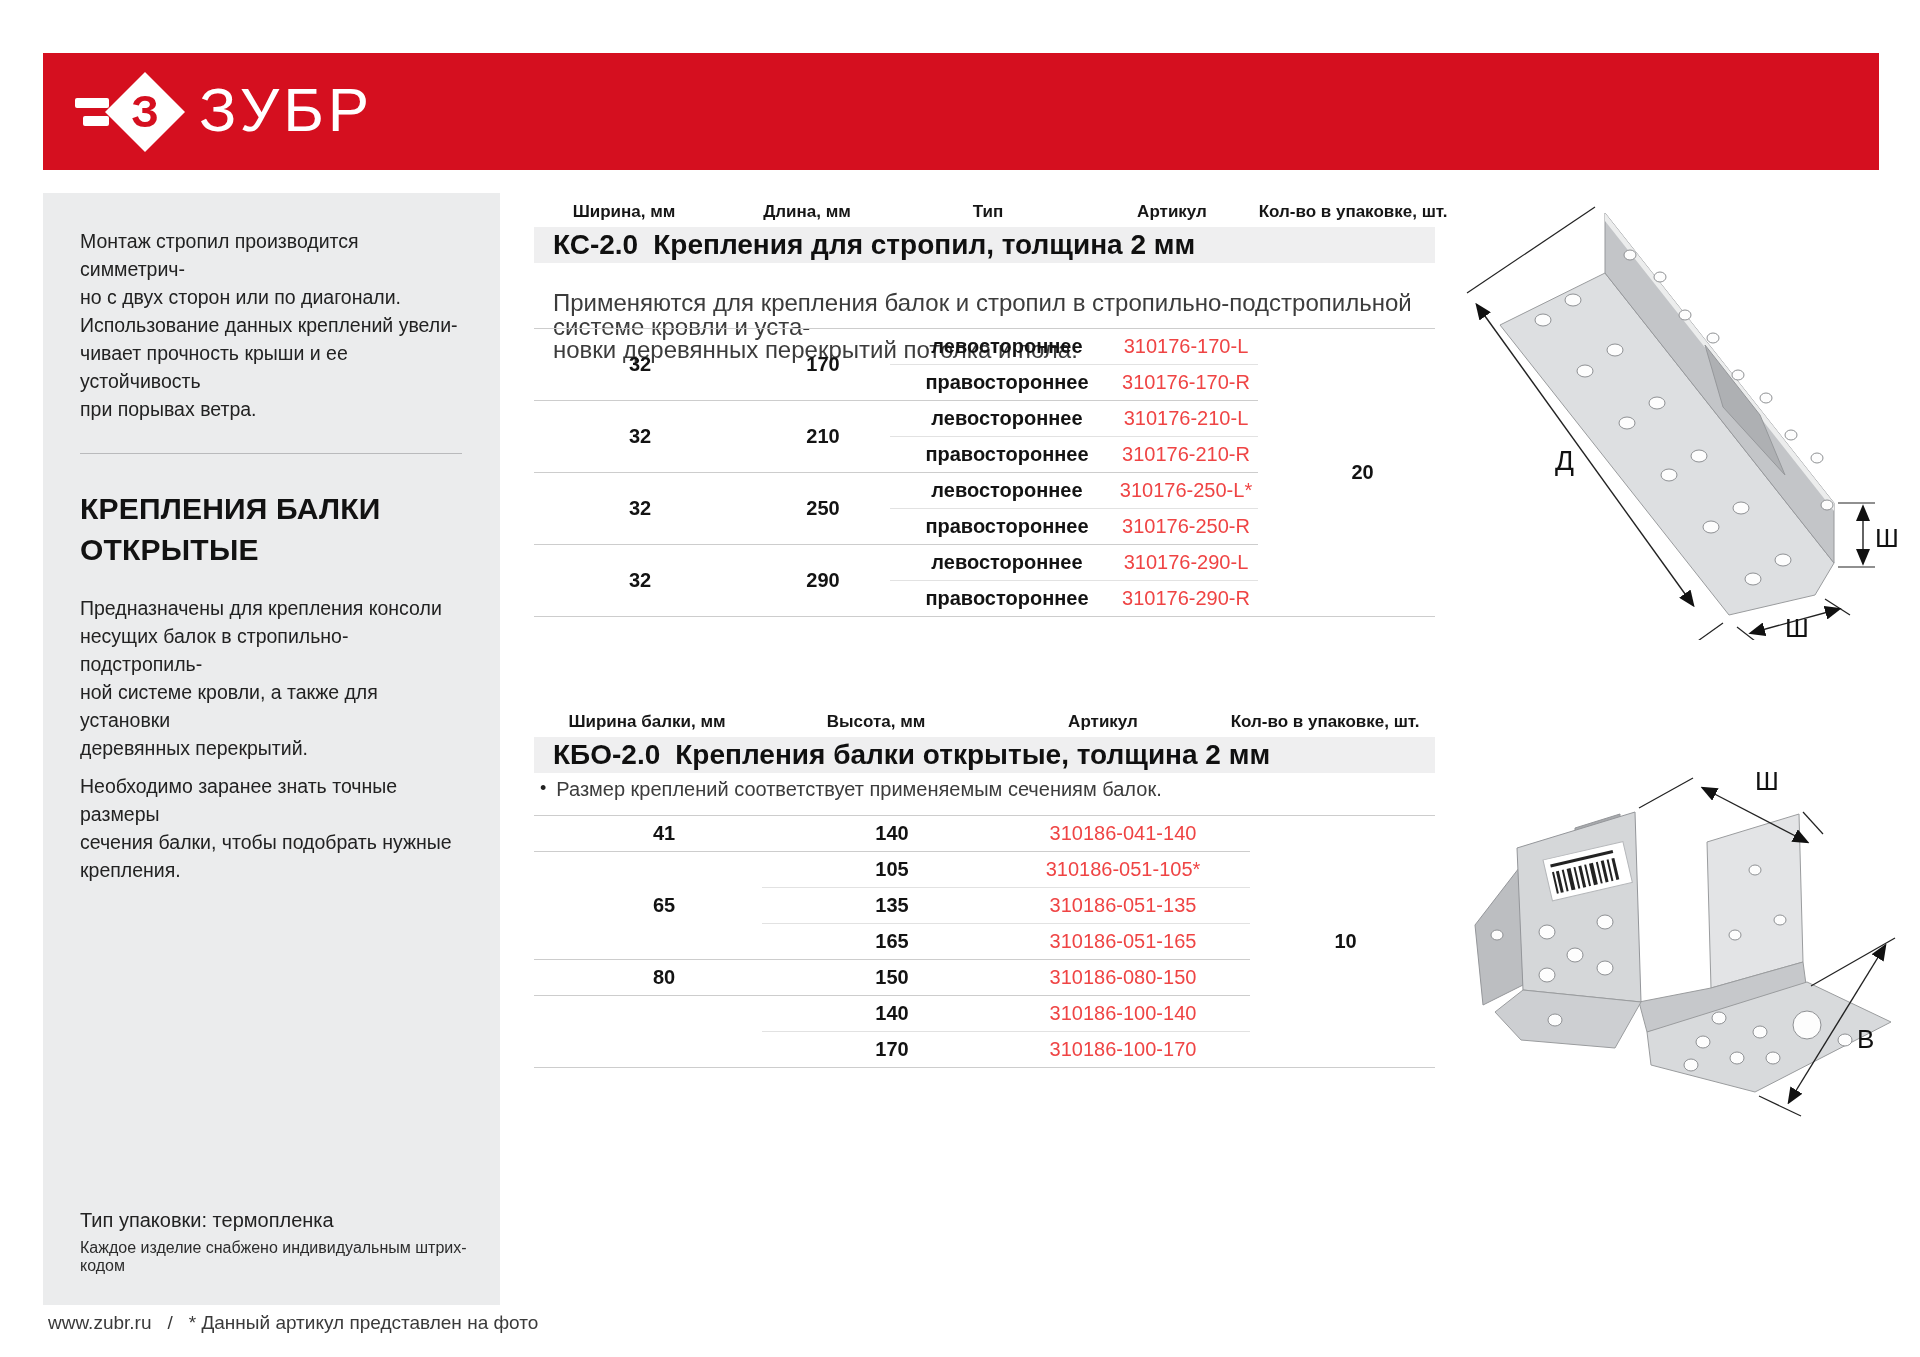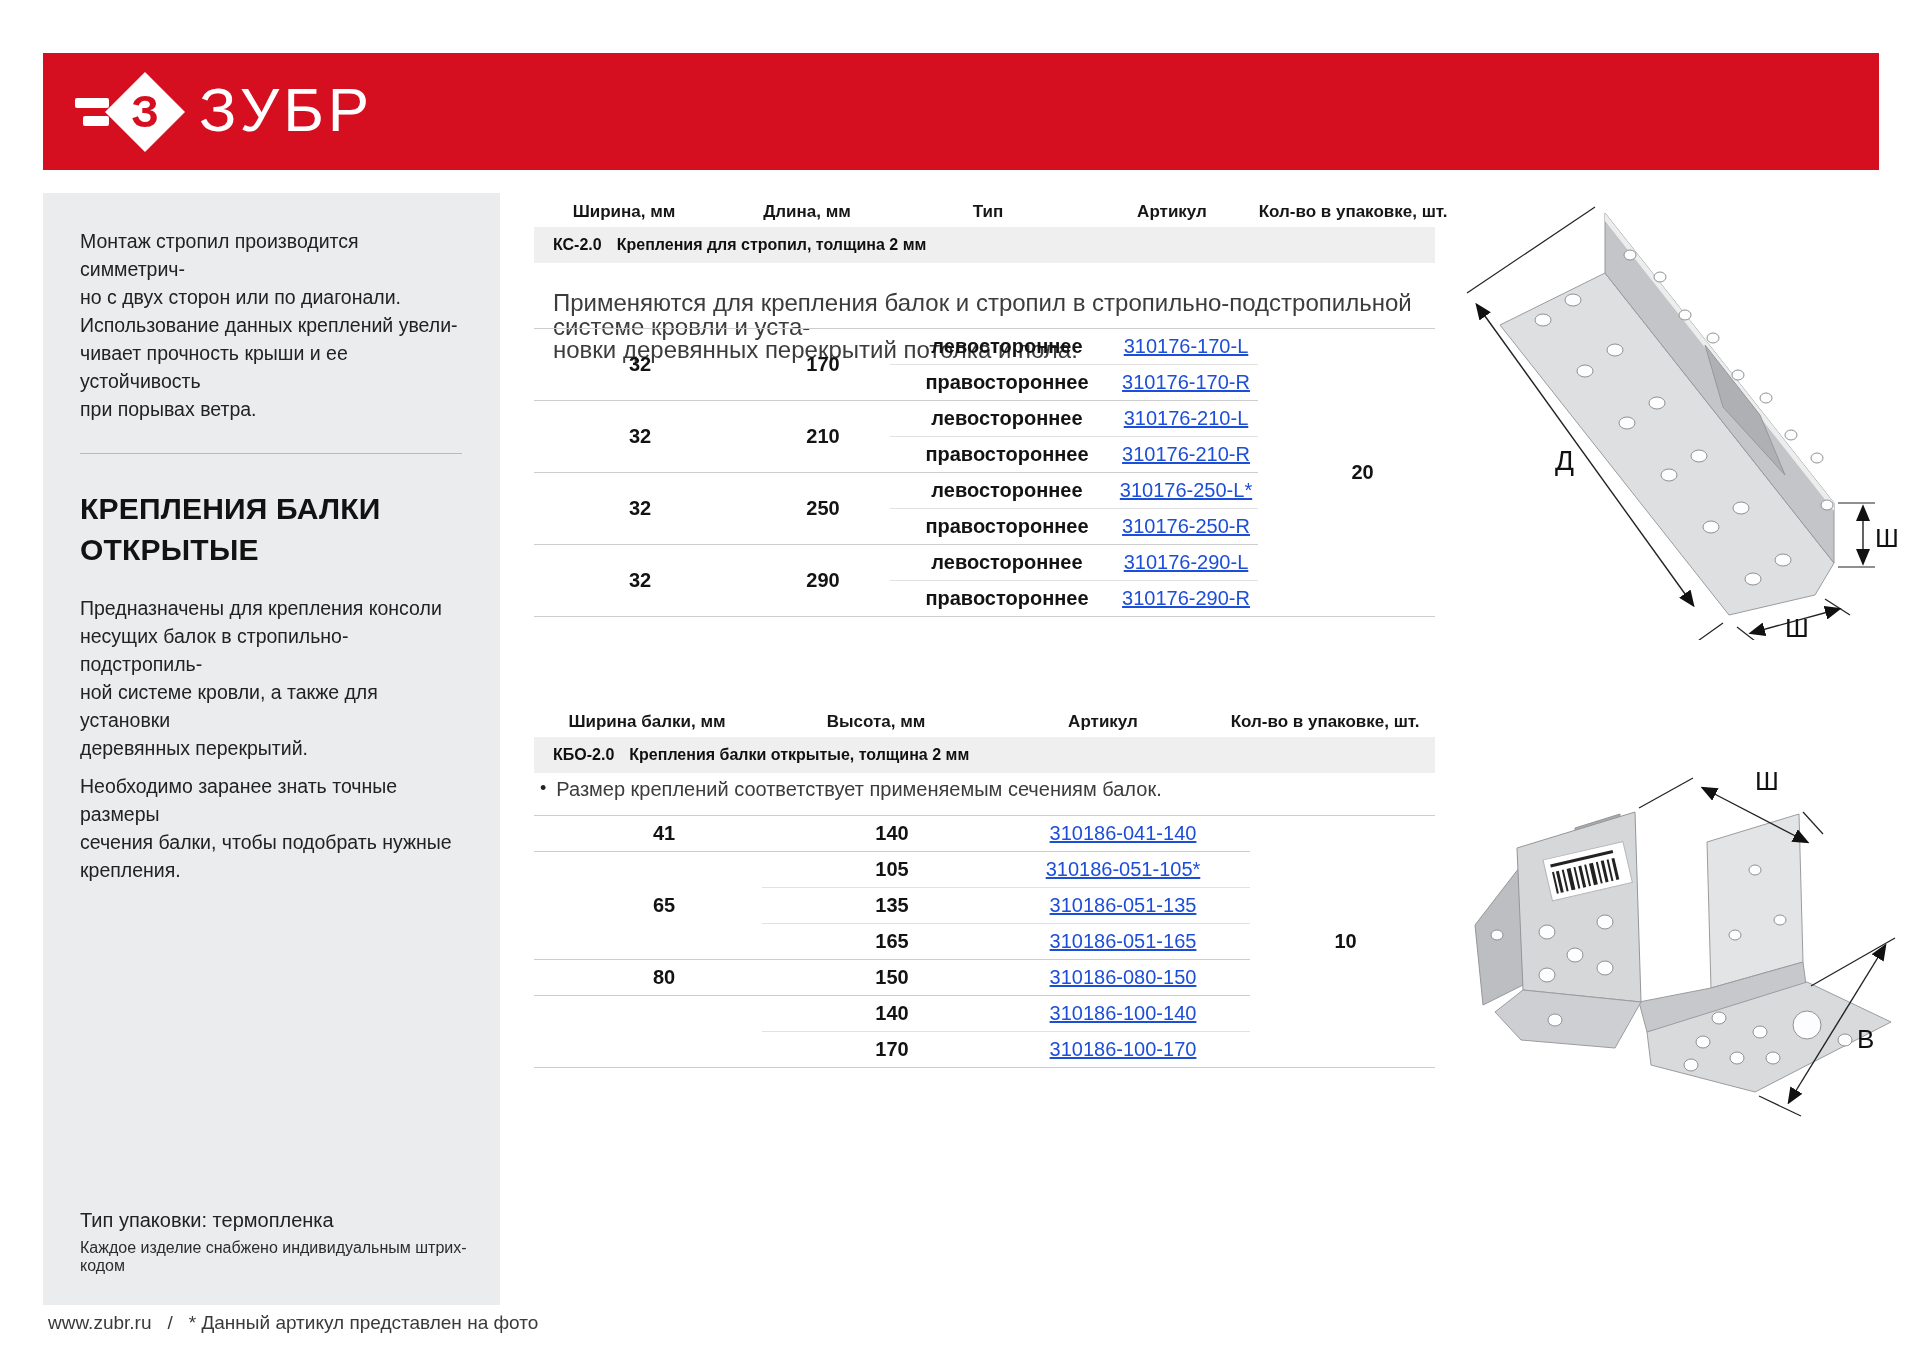--- a/index.html
+++ b/index.html
@@ -17,31 +17,31 @@
   .side-body{font-size:19.5px;line-height:28px;margin:0 0 10px;color:#222;white-space:pre-line;}
   .side-divider{height:1px;background:#b9babc;border:0;margin:30px 0 34px;width:382px;}
   .packaging{position:absolute;left:37px;bottom:30px;}
   .packaging-line1{font-size:20px;color:#222;margin:0 0 7px;}
   .packaging-line2{font-size:16px;color:#2c2c2c;margin:0;}
   
   .page-footer{position:absolute;left:48px;top:1312px;font-size:19px;color:#3a3a3a;display:flex;gap:16px;align-items:baseline;}
   .page-footer a{color:#3a3a3a;text-decoration:none;}
   
   .th{position:absolute;transform:translateX(-50%);font-weight:bold;font-size:17px;color:#161616;white-space:nowrap;}
-  .band{position:absolute;left:534px;width:901px;height:36px;background:#efeff0;display:flex;align-items:center;box-sizing:border-box;padding-left:19px;font-size:16px;font-weight:bold;color:#101010;}
+  .band{position:absolute;left:534px;width:901px;height:36px;background:#efeff0;display:flex;align-items:center;box-sizing:border-box;padding-left:19px;font-size:28px;font-weight:bold;color:#101010;}
   .band .code{margin-right:15px;}
   .t-desc{position:absolute;left:553px;top:267px;width:885px;font-size:24px;line-height:23.5px;color:#3c3c3c;white-space:pre-line;}
   .bullet-line{position:absolute;left:540px;top:778px;font-size:20px;color:#3c3c3c;display:flex;}
   .bullet-line .dot{margin-right:10px;font-size:18px;color:#222;}
   .tgrid{position:absolute;left:550px;display:grid;}
   .grid1{top:328px;width:901px;grid-template-columns:180px 186px 182px 176px 177px;grid-auto-rows:36px;}
   .grid2{top:815px;width:901px;grid-template-columns:228px 228px 234px 211px;grid-auto-rows:36px;}
   .cell{display:flex;align-items:center;justify-content:center;font-size:20px;white-space:nowrap;}
   .cell.b{font-weight:bold;color:#131313;}
-  .cell.sku{color:#1d4ed8;text-decoration:underline;}
+  .cell.sku{color:#ef4444;}
   .hline{position:absolute;height:1px;background:#cdcdcd;}
   .hline.light{background:#e2e2e2;}
   
   .fig{position:absolute;}
   .fig text{font-family:"Liberation Sans",sans-serif;}
 </style>
 </head>
 <body>
 
 <header class="banner">

